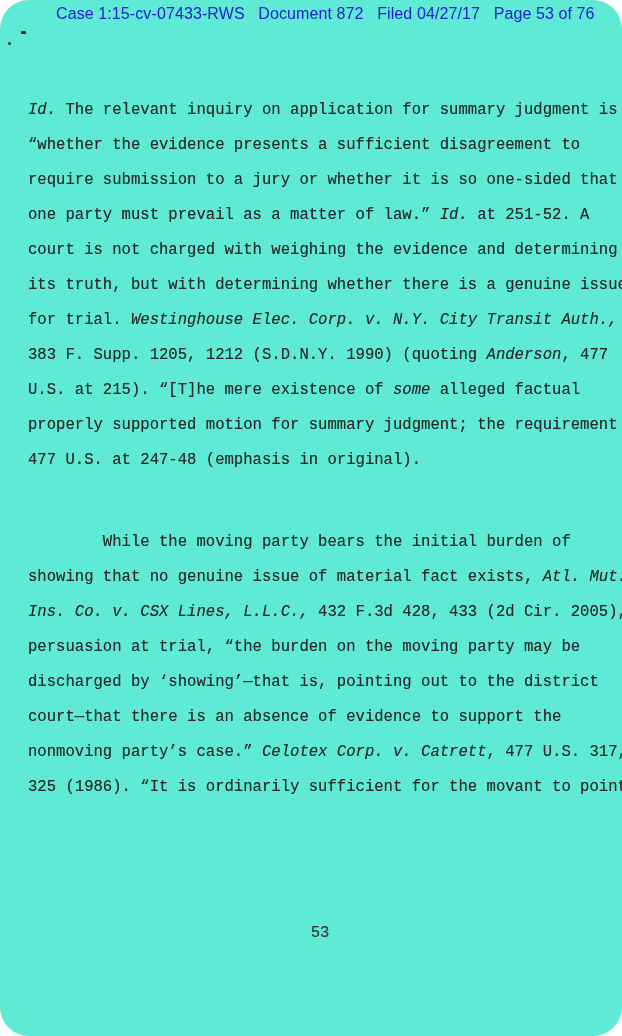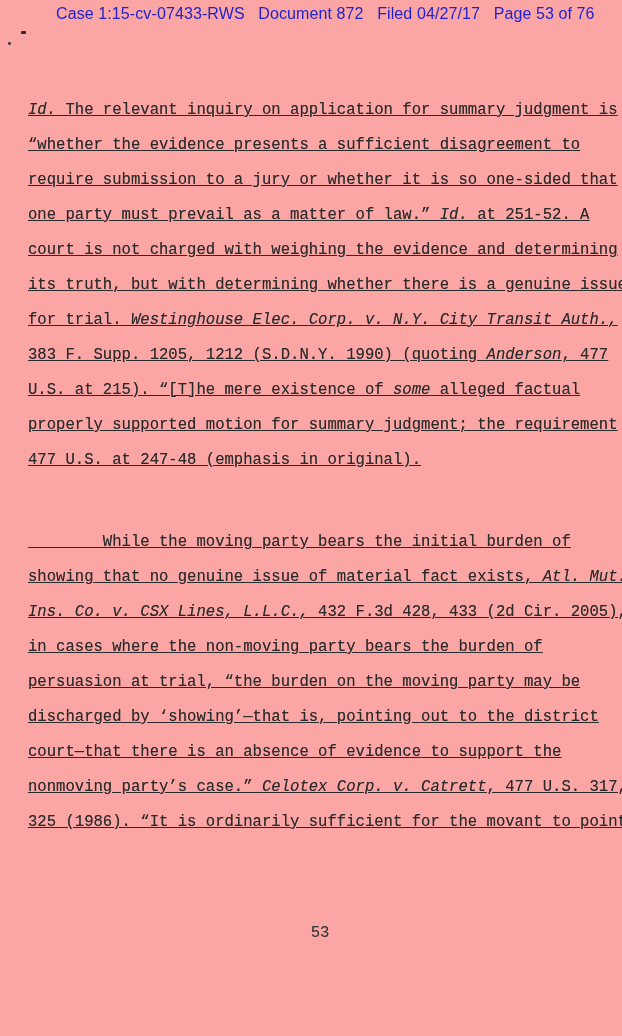--- a/index.html
+++ b/index.html
@@ -5,21 +5,22 @@
   html, body { margin: 0; padding: 0; }
   body {
     width: 622px; height: 1036px;
     background: #fdfdfd;
     position: relative;
     overflow: hidden;
     font-family: "Liberation Sans", sans-serif;
   }
   .page {
     position: absolute; inset: 0;
-    background: #fca5a5;
+    background: #5eead4;
+    border-radius: 29px;
   }
   .stamp {
     position: absolute;
     top: 5px; left: 56px;
     font-family: "Liberation Sans", sans-serif;
     font-size: 16px;
     letter-spacing: 0.1px;
     white-space: pre;
     color: #2222cc;
   }
@@ -28,21 +29,21 @@
   .speck-2 { left: 8px; top: 42px; width: 3px; height: 3px; opacity: .8; }
   .doc-body {
     position: absolute;
     top: 93px; left: 28px; width: 594px;
     font-family: "Liberation Mono", "DejaVu Sans Mono", monospace;
     font-size: 15.6px;
     line-height: 35px;
     color: #2b2b2b;
     text-shadow: 0 0 0.5px rgba(43,43,43,0.55);
   }
-  .paragraph { margin: 0; text-decoration: underline; }
+  .paragraph { margin: 0; }
   .paragraph + .paragraph { margin-top: 47px; }
   .line { white-space: pre; height: 35px; }
   .seg-i { font-style: italic; }
   .page-number {
     position: absolute;
     top: 916px; left: 0; width: 622px;
     text-align: center;
     transform: translateX(9px);
     font-family: "Liberation Mono", "DejaVu Sans Mono", monospace;
     font-size: 15.6px;
@@ -69,21 +70,20 @@
         <div class="line"><span class="seg-r">for trial. </span><span class="seg-i">Westinghouse Elec. Corp. v. N.Y. City Transit Auth.,</span></div>
         <div class="line"><span class="seg-r">383 F. Supp. 1205, 1212 (S.D.N.Y. 1990) (quoting </span><span class="seg-i">Anderson</span><span class="seg-r">, 477</span></div>
         <div class="line"><span class="seg-r">U.S. at 215). “[T]he mere existence of </span><span class="seg-i">some</span><span class="seg-r"> alleged factual</span></div>
         <div class="line"><span class="seg-r">properly supported motion for summary judgment; the requirement</span></div>
         <div class="line"><span class="seg-r">477 U.S. at 247-48 (emphasis in original).</span></div>
       </div>
       <div class="paragraph">
         <div class="line"><span class="seg-r">        While the moving party bears the initial burden of</span></div>
         <div class="line"><span class="seg-r">showing that no genuine issue of material fact exists, </span><span class="seg-i">Atl. Mut.</span></div>
         <div class="line"><span class="seg-i">Ins. Co. v. CSX Lines, L.L.C.,</span><span class="seg-r"> 432 F.3d 428, 433 (2d Cir. 2005),</span></div>
-        <div class="line"><span class="seg-r">in cases where the non-moving party bears the burden of</span></div>
         <div class="line"><span class="seg-r">persuasion at trial, “the burden on the moving party may be</span></div>
         <div class="line"><span class="seg-r">discharged by ‘showing’—that is, pointing out to the district</span></div>
         <div class="line"><span class="seg-r">court—that there is an absence of evidence to support the</span></div>
         <div class="line"><span class="seg-r">nonmoving party’s case.” </span><span class="seg-i">Celotex Corp. v. Catrett</span><span class="seg-r">, 477 U.S. 317,</span></div>
         <div class="line"><span class="seg-r">325 (1986). “It is ordinarily sufficient for the movant to point</span></div>
       </div>
     </div>
   <div class="page-number">53</div>
 </div>
 

